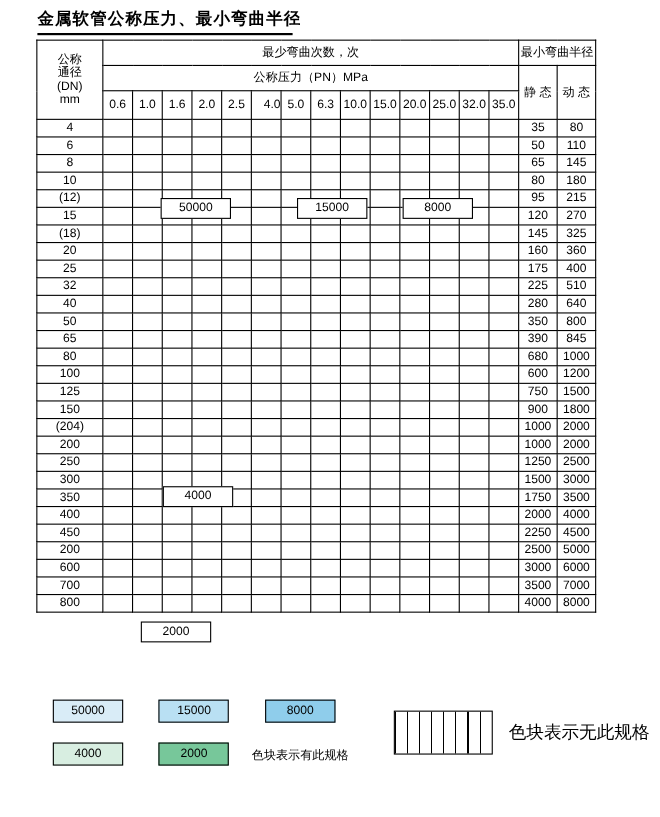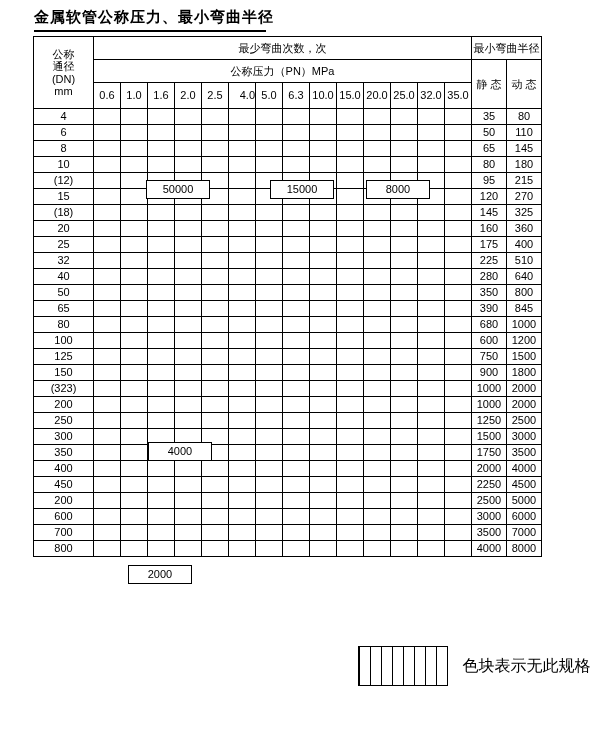--- a/index.html
+++ b/index.html
@@ -435,21 +435,21 @@
           <td class="rcell c-white"></td>
           <td class="rcell c-white"></td>
           <td class="rcell c-white"></td>
           <td class="rcell c-white"></td>
           <td class="rcell c-white"></td>
           <td class="rcell c-white"></td>
           <td class="rval">900</td>
           <td class="rval">1800</td>
         </tr>
         <tr>
-          <td class="rowlabel">(323)</td>
+          <td class="rowlabel">(204)</td>
           <td class="rcell c-lightgreen"></td>
           <td class="rcell c-lightgreen"></td>
           <td class="rcell c-lightgreen"></td>
           <td class="rcell c-lightgreen"></td>
           <td class="rcell c-lightgreen"></td>
           <td class="rcell c-white"></td>
           <td class="rcell c-white"></td>
           <td class="rcell c-white"></td>
           <td class="rcell c-white"></td>
           <td class="rcell c-white"></td>
@@ -654,18 +654,28 @@
   </table>
 </div>
 
 <div class="callout" style="left:146px;top:180px;width:62px;"><span>50000</span></div>
 <div class="callout" style="left:270px;top:180px;width:62px;"><span>15000</span></div>
 <div class="callout" style="left:366px;top:180px;width:62px;"><span>8000</span></div>
 <div class="callout" style="left:148px;top:442px;width:62px;"><span>4000</span></div>
 <div class="callout" style="left:128px;top:565px;width:62px;"><span>2000</span></div>
 
 <div id="legend">
+  <div class="lg-row">
+    <span class="lg-box" style="background:#d9ecf7;margin-right:28px;"><span>50000</span></span>
+    <span class="lg-box" style="background:#b9e0f3;margin-right:28px;"><span>15000</span></span>
+    <span class="lg-box" style="background:#8fcdeb;"><span>8000</span></span>
+  </div>
+  <div class="lg-row" style="margin-top:18px;">
+    <span class="lg-box" style="background:#d8eee1;margin-right:28px;"><span>4000</span></span>
+    <span class="lg-box" style="background:#77c79a;"><span>2000</span></span>
+    <span class="lg-note">色块表示有此规格</span>
+  </div>
 </div>
 
 <div id="legend-right">
   <span class="hatchbox"></span>
   <span class="hatch-note">色块表示无此规格</span>
 </div>
 
 </body></html>

